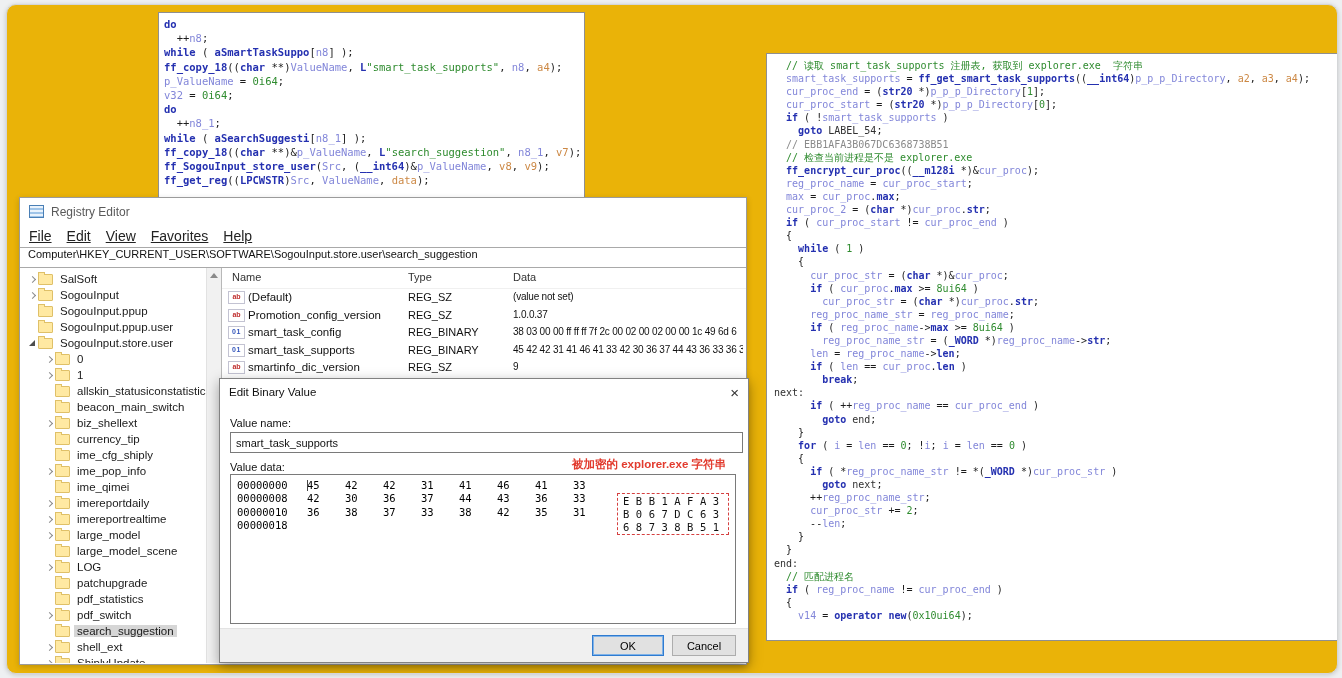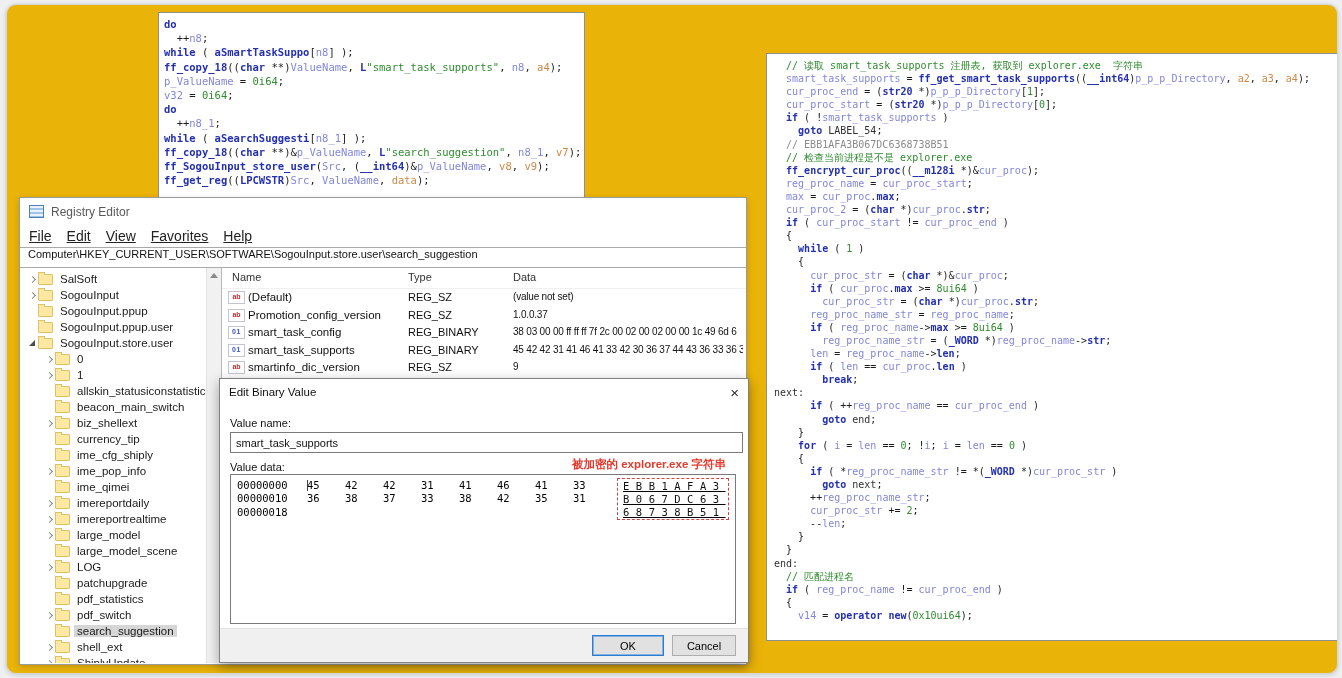--- a/index.html
+++ b/index.html
@@ -76,22 +76,22 @@
           font-size:11px;color:#111;display:flex;align-items:center;padding-left:5px;background:#fff;}
   .dlabel2{position:absolute;left:10px;top:82px;font-size:11px;color:#111;}
   .dannot{position:absolute;right:22px;top:78px;font-size:11.5px;font-weight:bold;color:#e23b2e;}
   .hexbox{position:absolute;left:10px;top:95px;width:506px;height:150px;border:1px solid #7a7a7a;
           font-family:"DejaVu Sans Mono",monospace;font-size:10.5px;line-height:13.4px;
           padding:4px 0 0 6px;box-sizing:border-box;background:#fff;}
   .hrow{white-space:nowrap;}
   .haddr{display:inline-block;width:70px;}
   .hbyte{display:inline-block;width:38px;}
   .caret{position:absolute;left:76px;top:5px;width:1px;height:11px;background:#444;}
-  .asciibox{position:absolute;left:386px;top:3px;width:112px;height:42px;
-            border:1.5px dashed #d54040;padding:1px 0 0 5px;box-sizing:border-box;text-decoration:underline;}
+  .asciibox{position:absolute;left:386px;top:18px;width:112px;height:42px;
+            border:1.5px dashed #d54040;padding:1px 0 0 5px;box-sizing:border-box;}
   .aline{letter-spacing:6.5px;line-height:13px;color:#111;}
   .dfooter{position:absolute;left:0;right:0;bottom:0;height:33px;background:#f0f0f0;
            border-top:1px solid #e3e3e3;display:flex;align-items:center;justify-content:flex-end;}
   .btn{height:21px;font-size:11px;font-family:"Liberation Sans",sans-serif;background:#e1e1e1;
        border:1px solid #adadad;margin-right:12px;padding:0 2px;}
   .btn.ok{width:72px;border:1px solid #2f7bd0;box-shadow:inset 0 0 0 1px #7fb2e8;margin-right:8px;}
   .btn.cancel{width:64px;}
 </style>
 </head>
 <body>
@@ -326,20 +326,21 @@
       </div>
       <div class="dlabel">Value name:</div>
       <div class="dinput">
         <span>smart_task_supports</span>
       </div>
       <span class="dlabel2">Value data:</span>
       <span class="dannot">被加密的 explorer.exe 字符串</span>
       <div class="hexbox">
         <div id="hexrows">
             <div class="hrow"><span class="haddr">00000000</span><span class="hbyte">45</span><span class="hbyte">42</span><span class="hbyte">42</span><span class="hbyte">31</span><span class="hbyte">41</span><span class="hbyte">46</span><span class="hbyte">41</span><span class="hbyte">33</span></div>
+            <div class="hrow"><span class="haddr">00000008</span><span class="hbyte">42</span><span class="hbyte">30</span><span class="hbyte">36</span><span class="hbyte">37</span><span class="hbyte">44</span><span class="hbyte">43</span><span class="hbyte">36</span><span class="hbyte">33</span></div>
             <div class="hrow"><span class="haddr">00000010</span><span class="hbyte">36</span><span class="hbyte">38</span><span class="hbyte">37</span><span class="hbyte">33</span><span class="hbyte">38</span><span class="hbyte">42</span><span class="hbyte">35</span><span class="hbyte">31</span></div>
             <div class="hrow"><span class="haddr">00000018</span></div>
           </div>
         <div class="caret"></div>
         <div class="asciibox" id="asciibox">
             <div class="aline">EBB1AFA3</div>
             <div class="aline">B067DC63</div>
             <div class="aline">68738B51</div>
           </div>
       </div>

